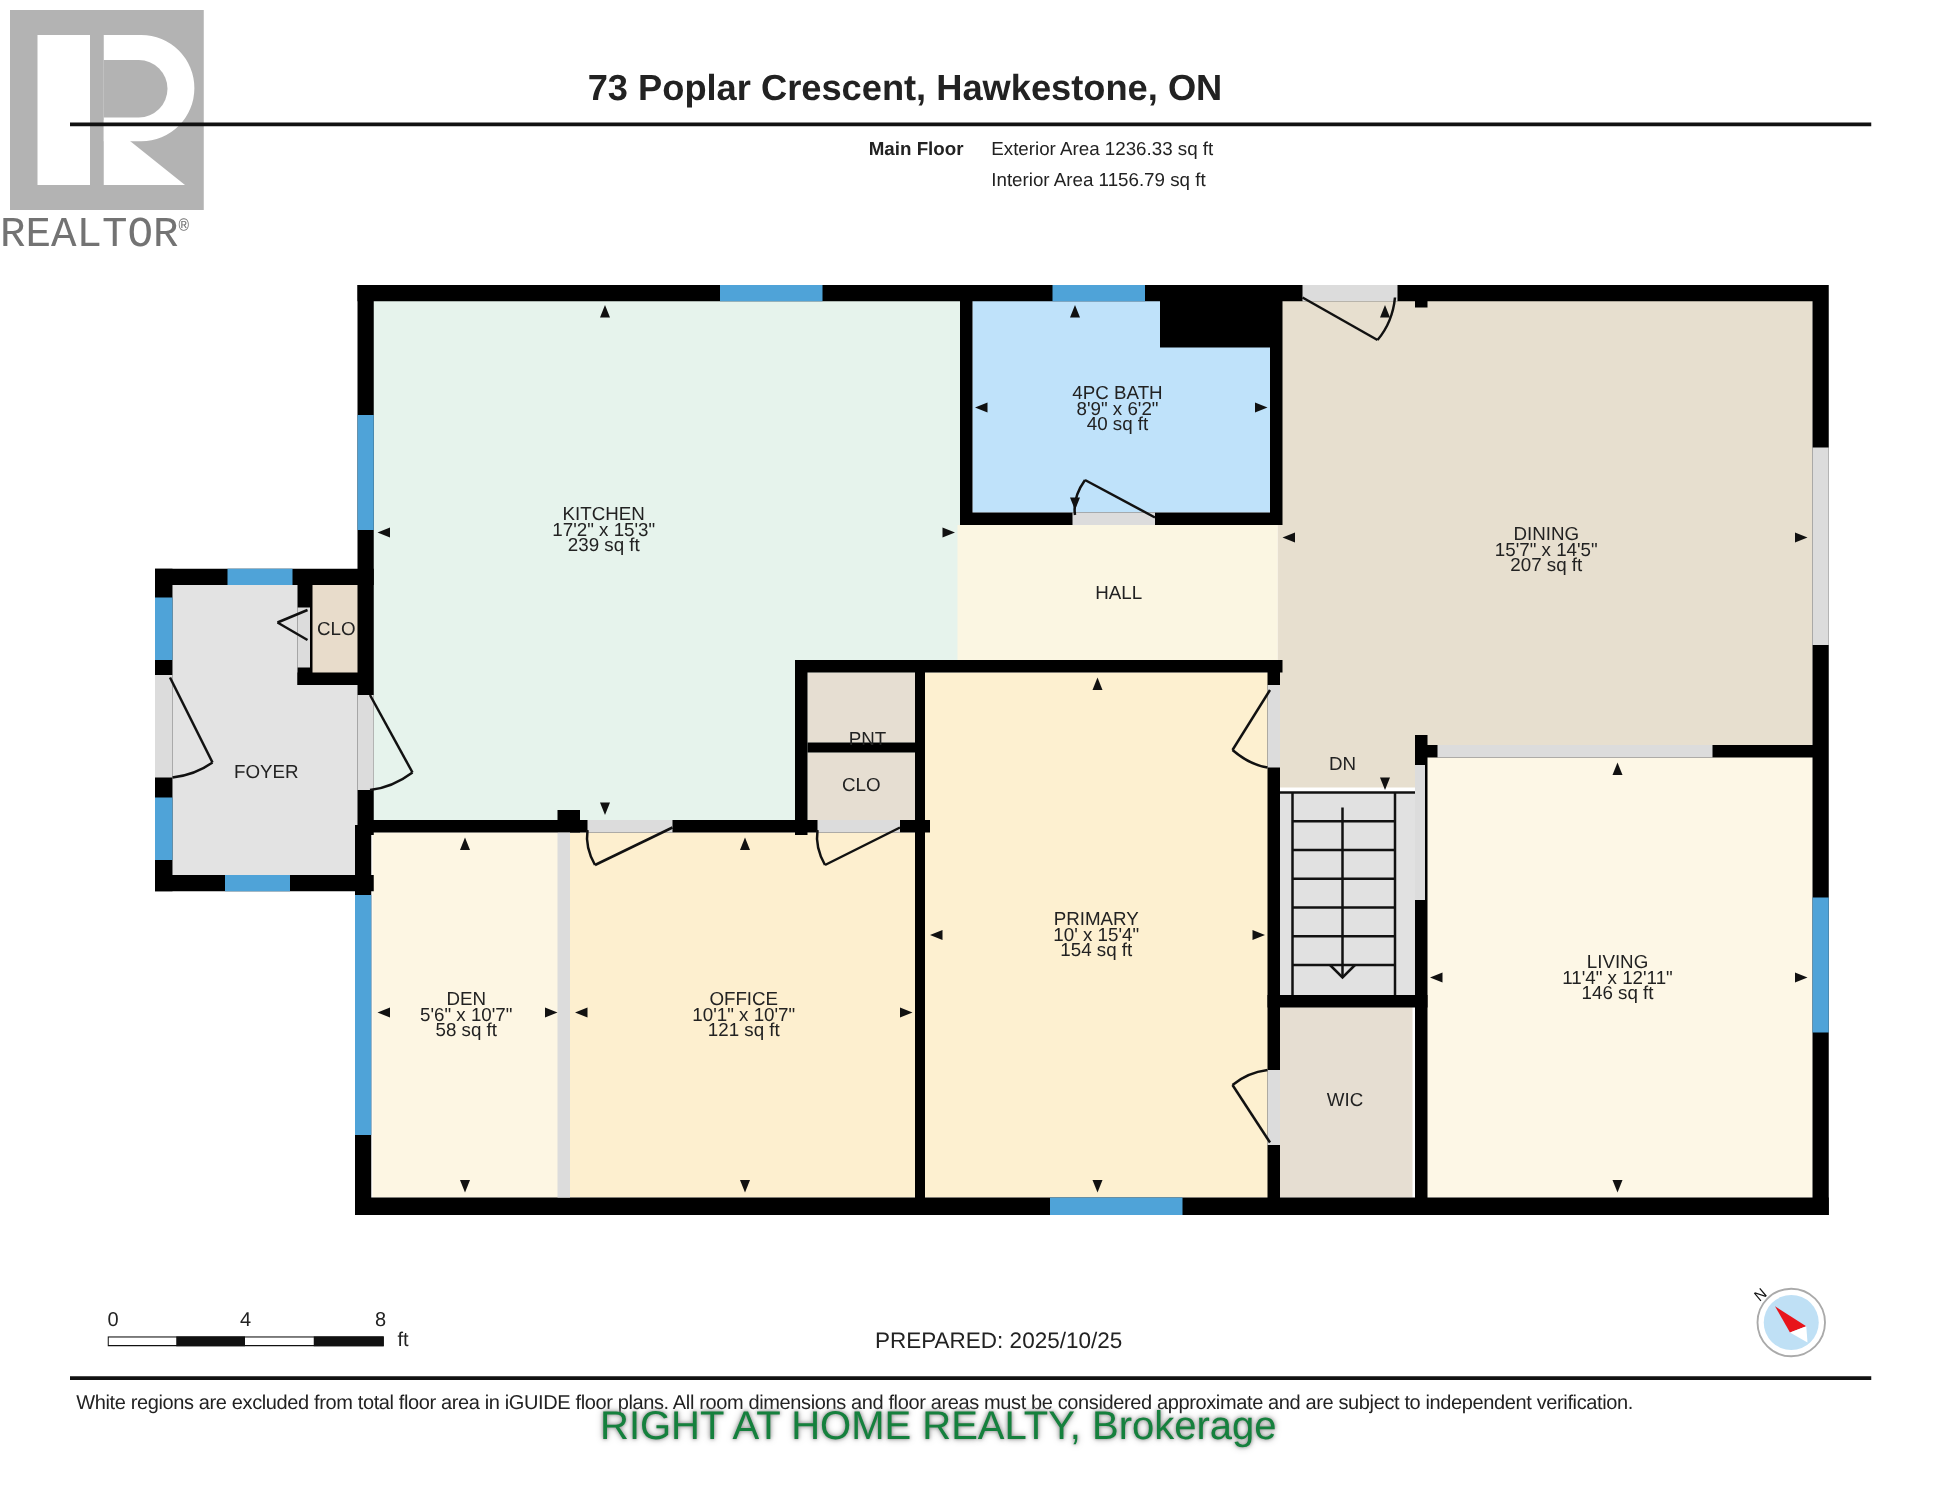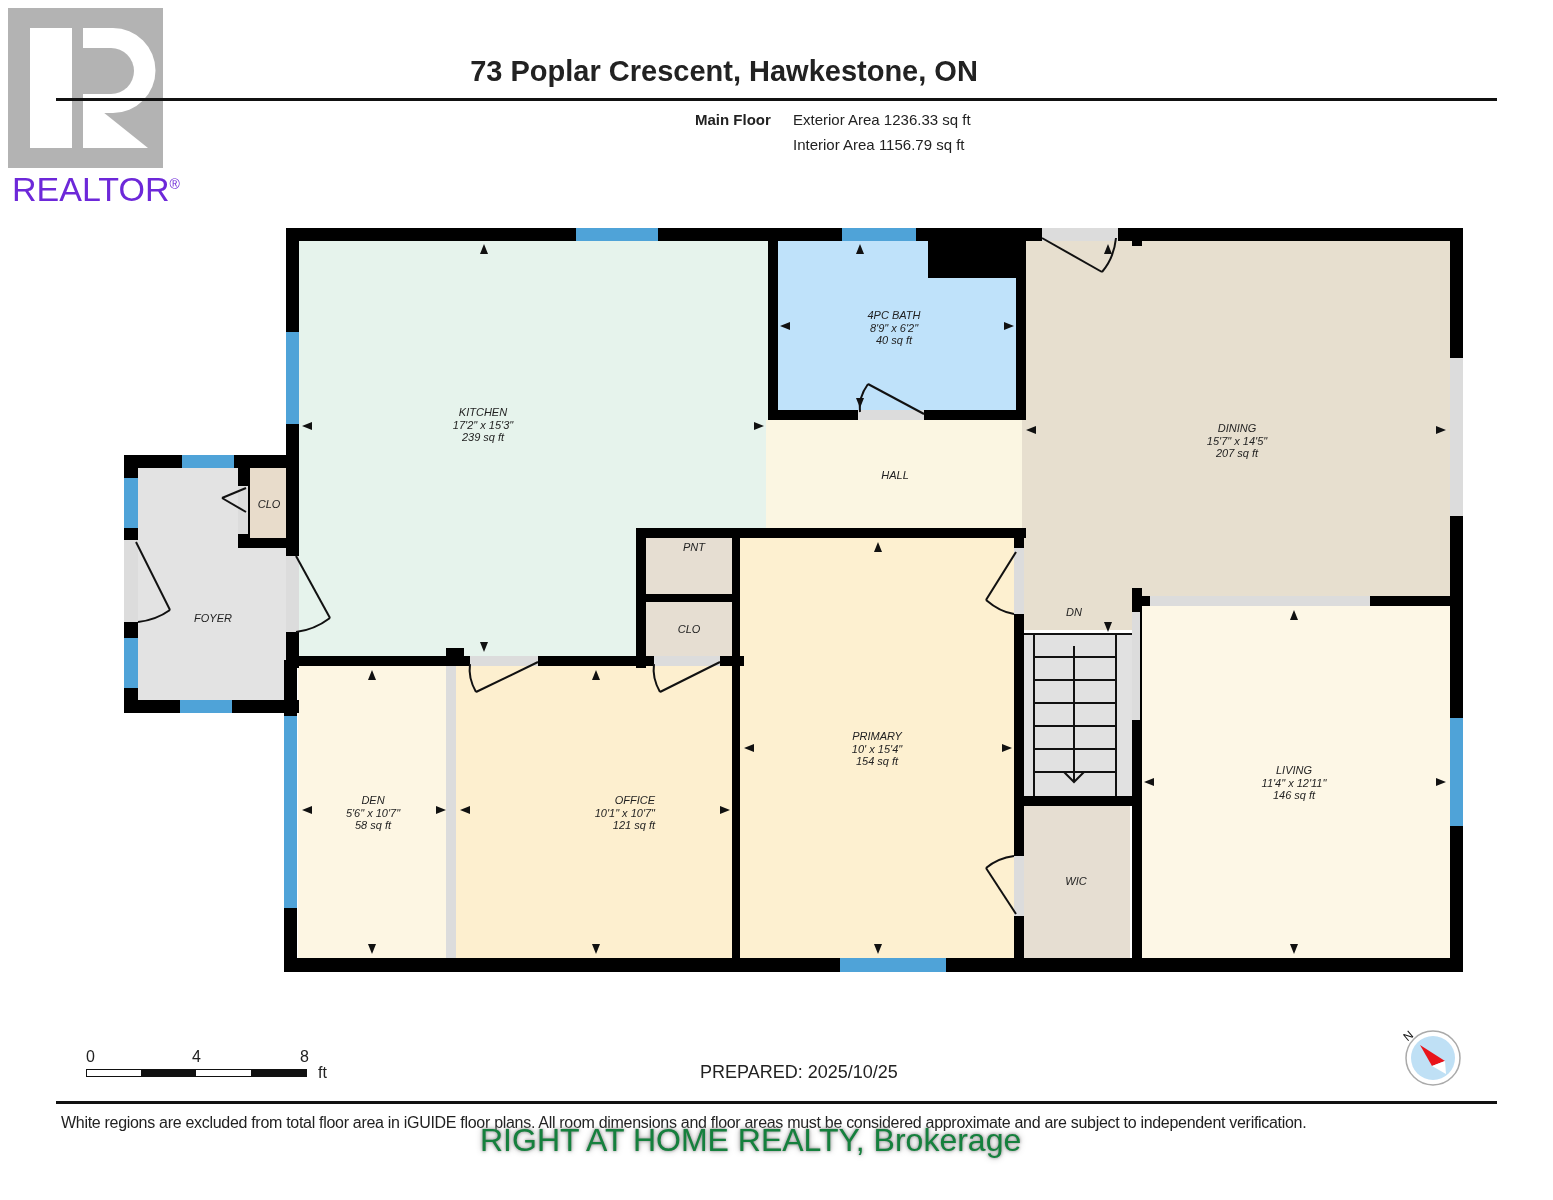--- a/index.html
+++ b/index.html
@@ -1,23 +1,23 @@
 <!DOCTYPE html>
 <html><head>
 <meta charset="utf-8">
 <style>
   html,body{margin:0;padding:0;background:#fff;}
   body{width:1553px;height:1200px;position:relative;overflow:hidden;font-family:"Liberation Sans",sans-serif;color:#222;}
   .abs{position:absolute;}
   .logo-box{left:8px;top:8px;width:155px;height:160px;background:#b3b3b3;}
-  .logo-text{left:12px;top:170px;font-size:34px;color:#6d28d9;letter-spacing:0px;}
+  .logo-text{left:0;top:170px;font-size:34px;color:#737373;letter-spacing:0px;font-family:Liberation Mono, monospace;}
   .title{left:0;width:1448px;top:55px;text-align:center;font-size:29px;font-weight:bold;color:#222;}
   .rule{height:3px;background:#111;}
   .area-label{font-size:15px;}
-  .room-label{position:absolute;text-align:center;font-size:11px;line-height:12.5px;color:#222;font-style:italic;}
+  .room-label{position:absolute;text-align:center;font-size:15px;line-height:12.5px;color:#222;}
   .prepared{left:700px;top:1062px;font-size:18px;}
   .disclaimer{left:61px;top:1114px;font-size:16px;letter-spacing:-0.3px;}
   .brokerage{left:480px;top:1122px;font-size:32px;color:#15803d;text-shadow:0 0 3px #888,0 0 6px #aaa;}
   .scale-lbl{font-size:16px;}
 </style>
 </head>
 <body>
 
 <div class="abs logo-box">
   <svg width="155" height="160" viewBox="0 0 155 160">
@@ -188,33 +188,33 @@
     <div>40 sq ft</div>
 </div>
 <div class="room-label" style="left:1177px;top:402px;width:120px;margin-top:20px;">
   <div>DINING</div>
     <div>15'7" x 14'5"</div>
     <div>207 sq ft</div>
 </div>
 <div class="room-label" style="left:835px;top:469px;width:120px;">HALL</div>
 <div class="room-label" style="left:153px;top:612px;width:120px;">FOYER</div>
 <div class="room-label" style="left:249px;top:498px;width:40px;">CLO</div>
-<div class="room-label" style="left:646px;top:541px;width:96px;">PNT</div>
+<div class="room-label" style="left:646px;top:586px;width:96px;">PNT</div>
 <div class="room-label" style="left:646px;top:623px;width:86px;">CLO</div>
 <div class="room-label" style="left:817px;top:730px;width:120px;">
   <div>PRIMARY</div>
     <div>10' x 15'4"</div>
     <div>154 sq ft</div>
 </div>
 <div class="room-label" style="left:313px;top:794px;width:120px;">
   <div>DEN</div>
     <div>5'6" x 10'7"</div>
     <div>58 sq ft</div>
 </div>
-<div class="room-label" style="left:535px;top:794px;width:120px;text-align:right;">
+<div class="room-label" style="left:535px;top:794px;width:120px;">
   <div>OFFICE</div>
     <div>10'1" x 10'7"</div>
     <div>121 sq ft</div>
 </div>
 <div class="room-label" style="left:1234px;top:764px;width:120px;">
   <div>LIVING</div>
     <div>11'4" x 12'11"</div>
     <div>146 sq ft</div>
 </div>
 <div class="room-label" style="left:1022px;top:875px;width:108px;">WIC</div>

